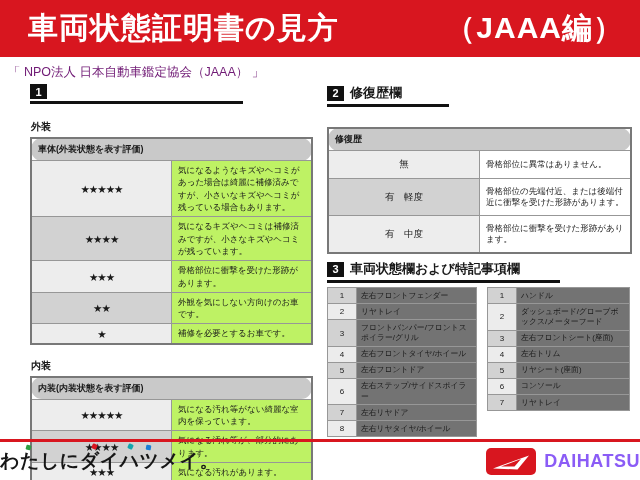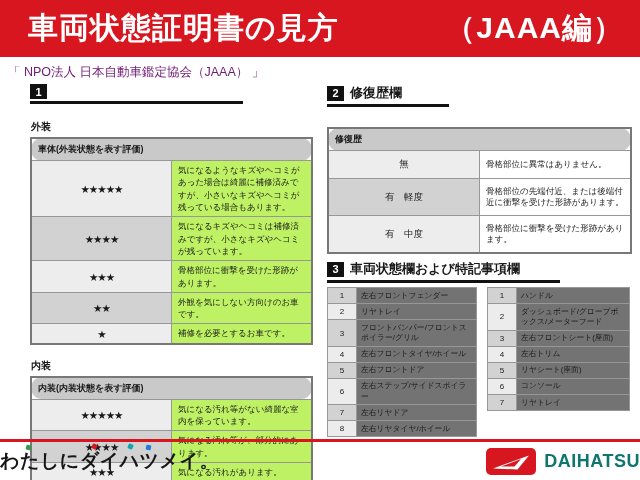--- a/index.html
+++ b/index.html
@@ -59,21 +59,21 @@
   .footer-line{position:absolute;left:0;right:0;bottom:38px;height:3px;background:#d8161f;}
   .footer{position:absolute;left:0;right:0;bottom:0;height:38px;display:flex;align-items:center;
           justify-content:space-between;gap:16px;}
   .tagline{position:relative;font-weight:bold;font-size:19px;color:#161616;letter-spacing:0.5px;}
   .acc{position:absolute;width:5px;height:5px;border-radius:1px;}
   .acc-green{background:#2f9e44;top:-3px;left:26px;transform:rotate(15deg);}
   .acc-red{background:#d8161f;top:-4px;left:92px;transform:rotate(25deg);}
   .acc-teal{background:#12a5ad;top:-4px;left:128px;transform:rotate(25deg);}
   .acc-blue{background:#1c7ed6;top:-3px;left:146px;transform:rotate(10deg);}
   .brand{display:flex;align-items:center;gap:8px;}
-  .brand-text{color:#0f766e;font-weight:bold;font-size:18px;letter-spacing:0.5px;}
+  .brand-text{color:#8b5cf6;font-weight:bold;font-size:18px;letter-spacing:0.5px;}
 </style>
 </head>
 <body>
 
 <div class="page">
 
   <div class="header">
     <span class="ttl">車両状態証明書の見方</span>
     <span class="ed">（JAAA編）</span>
   </div>

